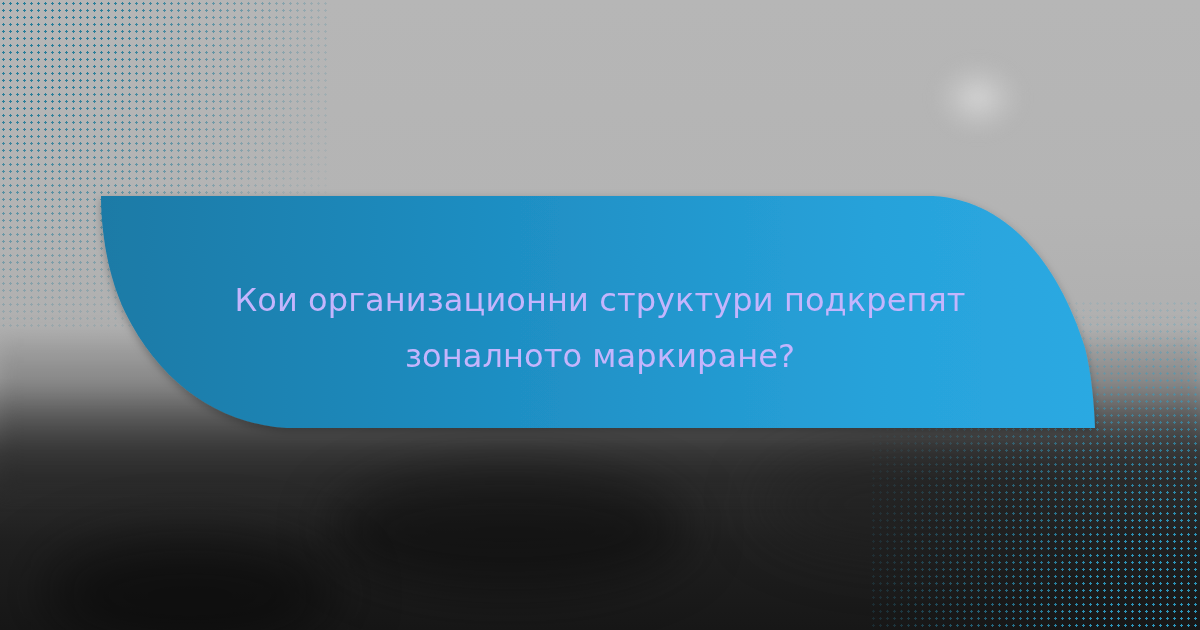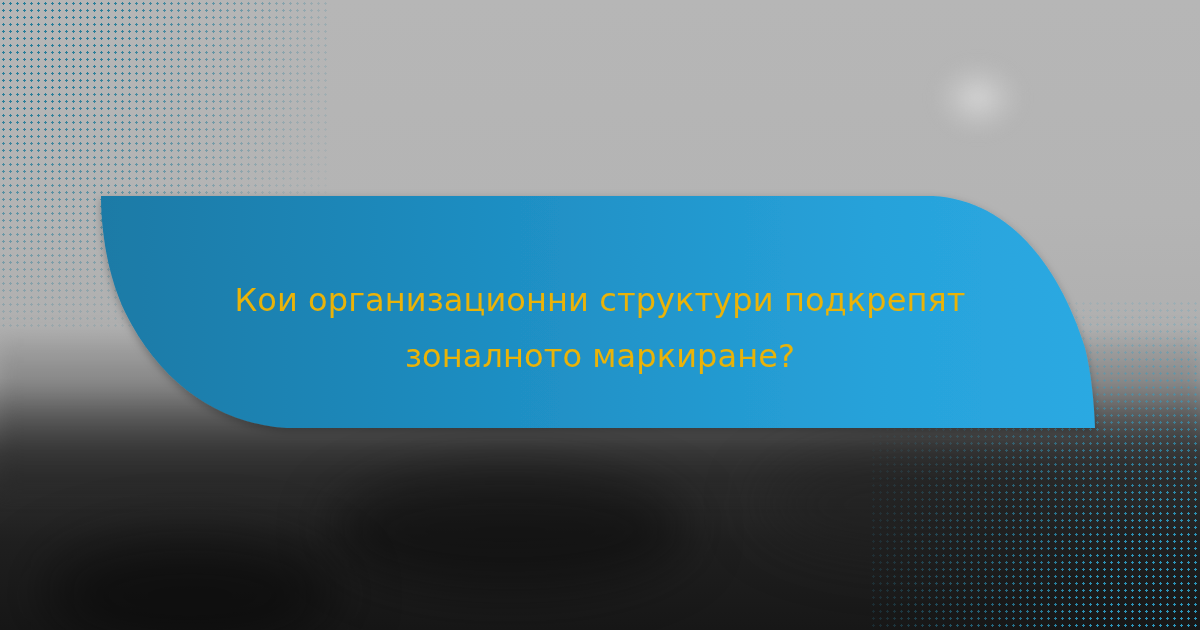--- a/index.html
+++ b/index.html
@@ -152,21 +152,21 @@
     height: 630px;
   }
 
   
   .headline {
     position: absolute;
     left: 180px;
     top: 272px;
     width: 840px;
     text-align: center;
-    color: #eab308;
+    color: #c4b5fd;
     font-size: 32px;
     line-height: 56px;
     font-weight: 400;
     letter-spacing: 0.1px;
     white-space: pre-line;
   }
 </style>
 </head>
 <body>
 

